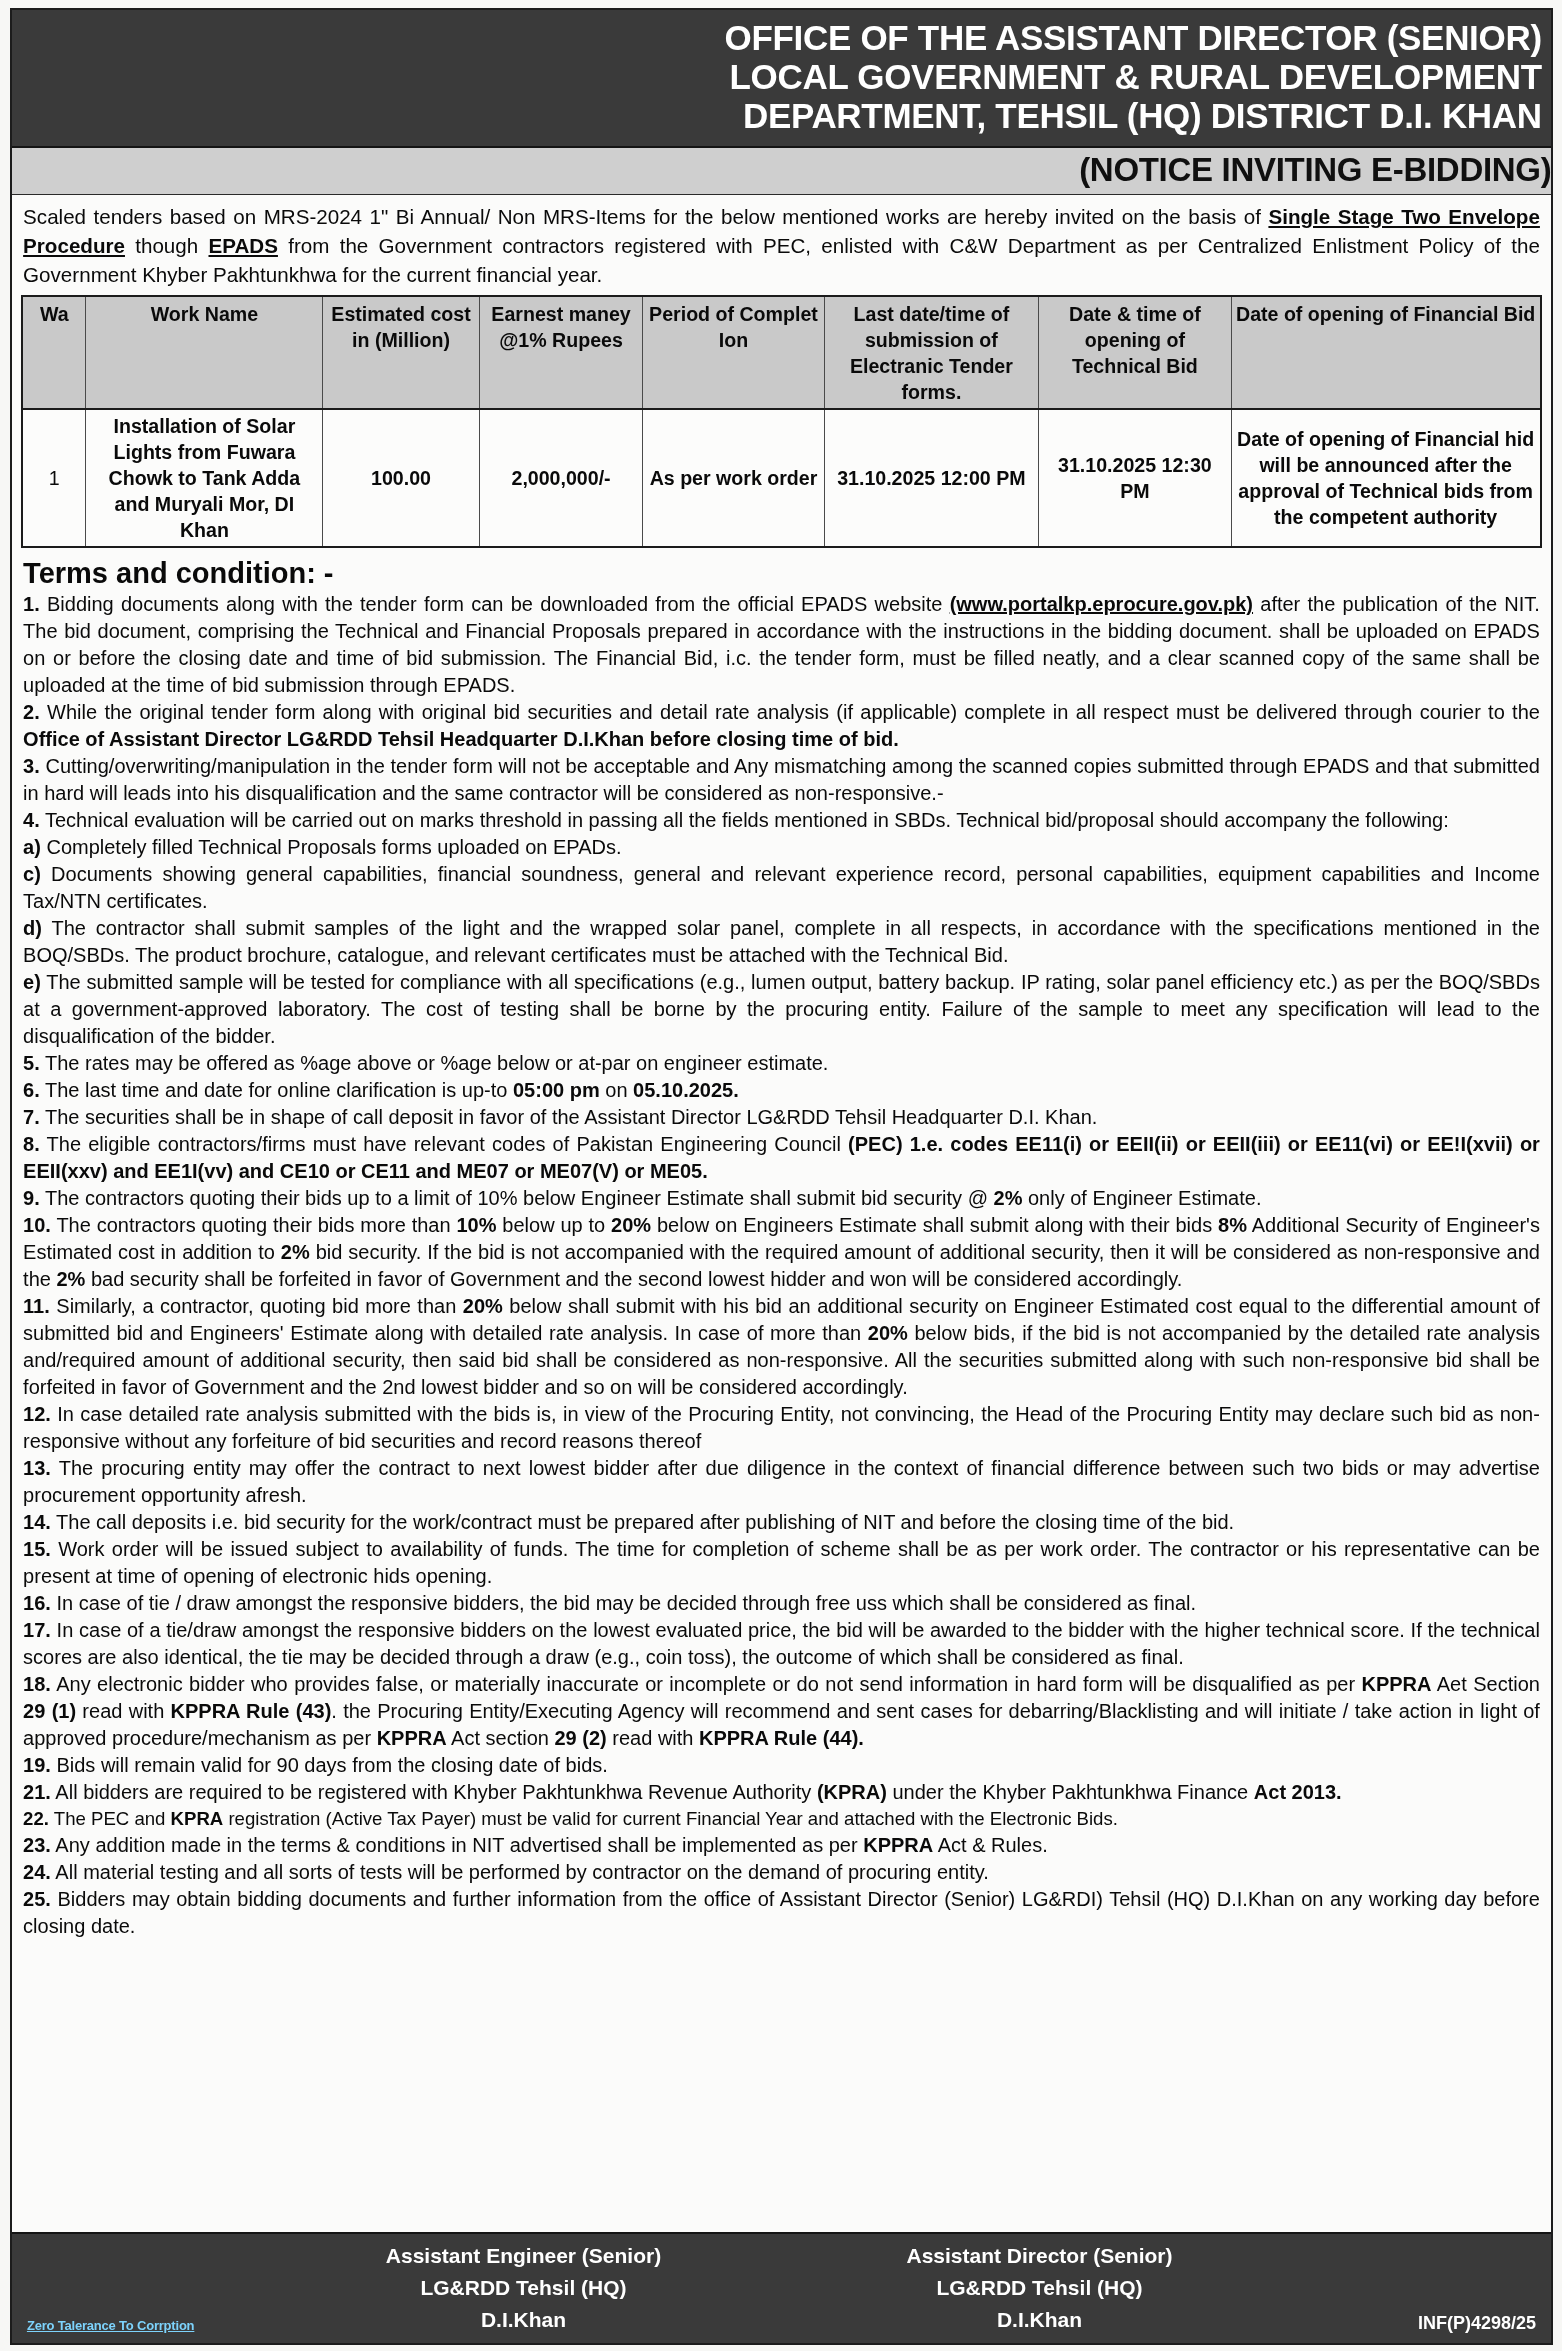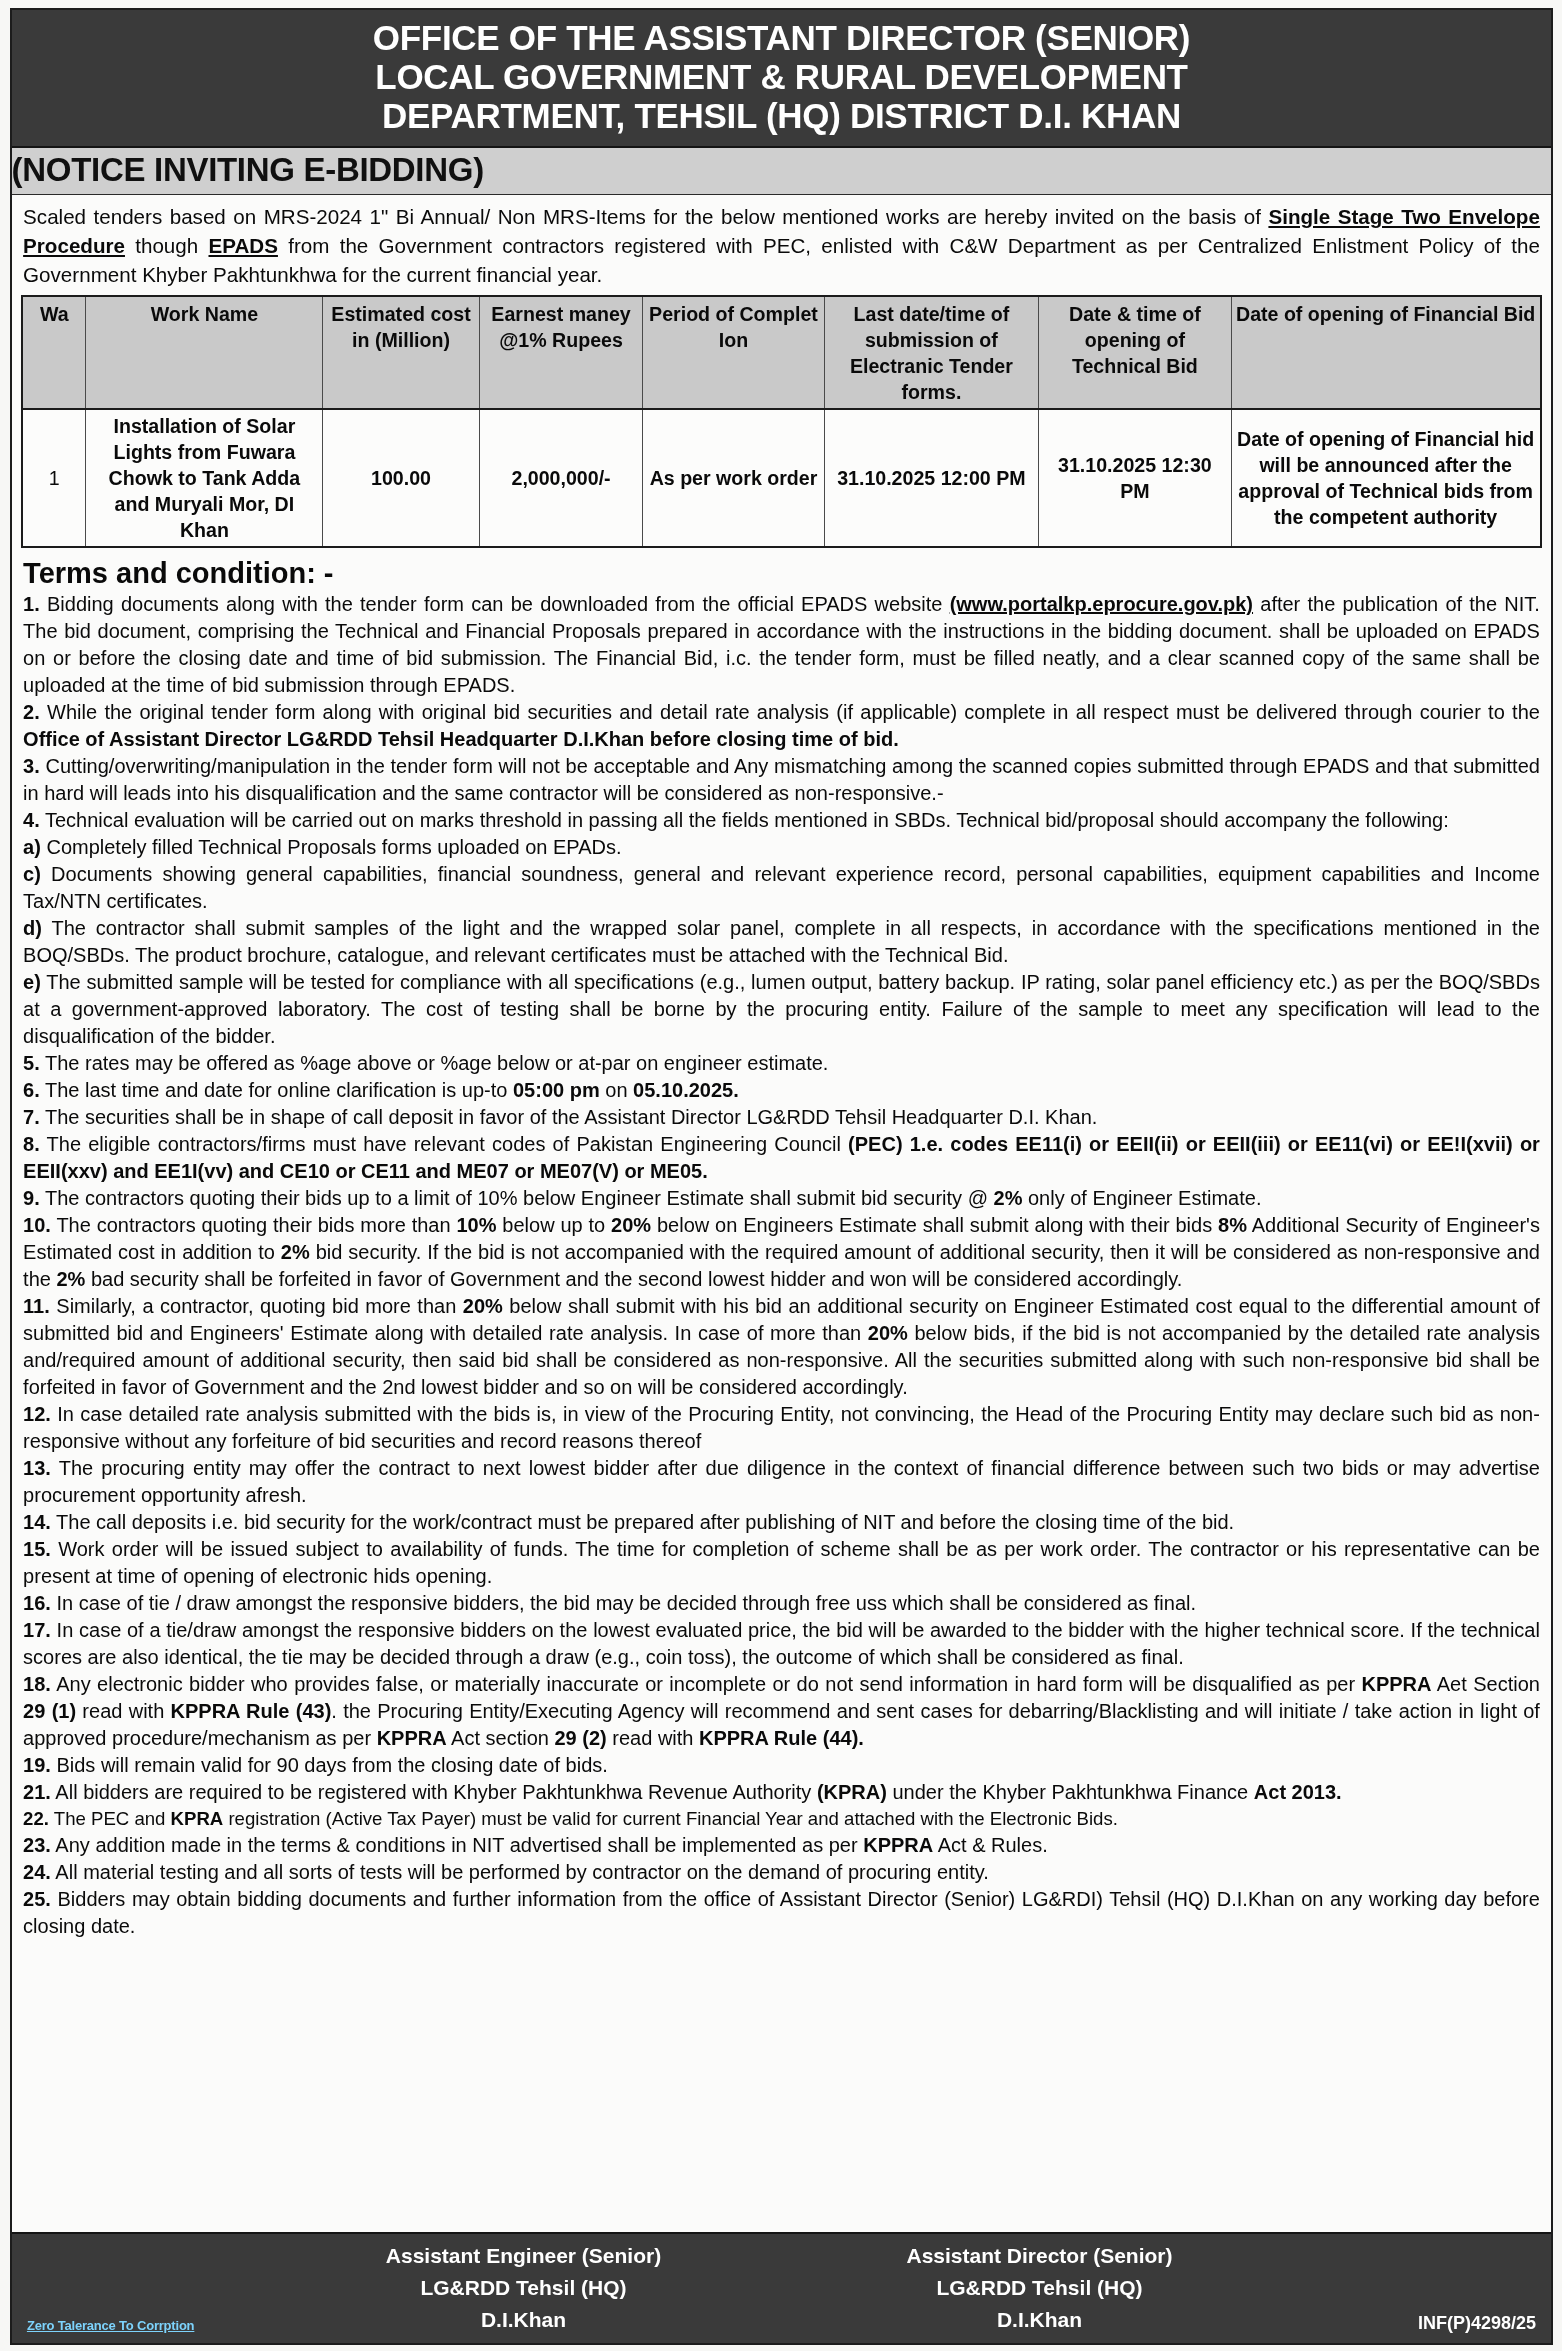--- a/index.html
+++ b/index.html
@@ -28,34 +28,34 @@
     background: #fbfbfa;
     display: flex;
     flex-direction: column;
   }
 
   
   .hdr-dark {
     background: #3a3a3a;
     border-bottom: 2.9px solid #141414;
     padding: 8.6px 9.6px 10.5px 9.6px;
-    text-align: center;
+    text-align: right;
   }
   .hdr-dark .line {
     color: #ffffff;
     font-weight: bold;
     font-size: 35px;
     line-height: 39px;
     letter-spacing: -0.3px;
     white-space: nowrap;
   }
   .hdr-sub {
     background: #cfcfcf;
     border-bottom: 1.9px solid #2a2a2a;
-    text-align: left;
+    text-align: right;
     padding: 3.8px 0 5.7px 0;
   }
   .hdr-sub .line {
     font-weight: bold;
     font-size: 33px;
     line-height: 37px;
     color: #101010;
     letter-spacing: -0.3px;
   }
 

